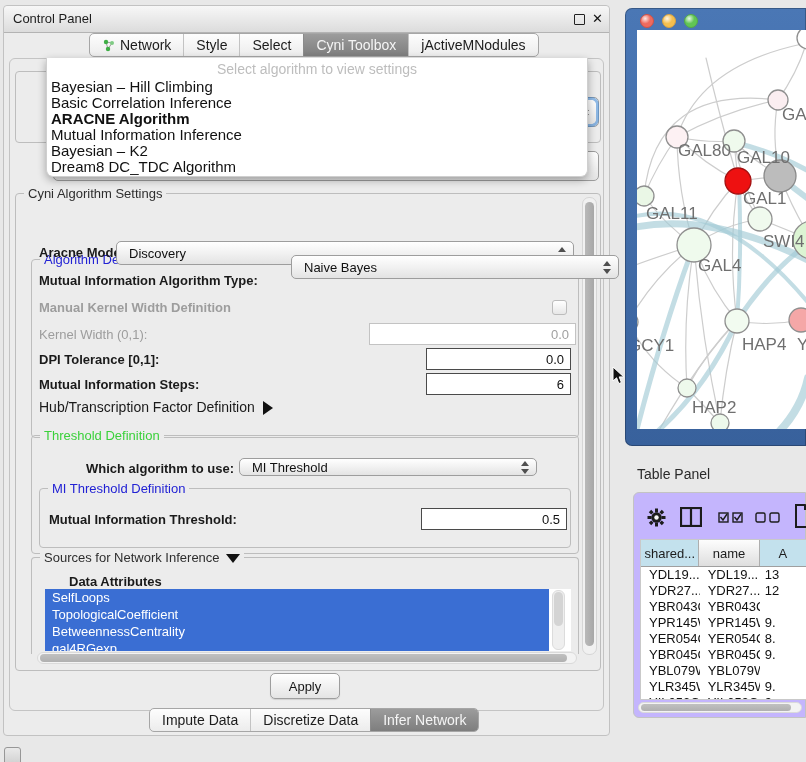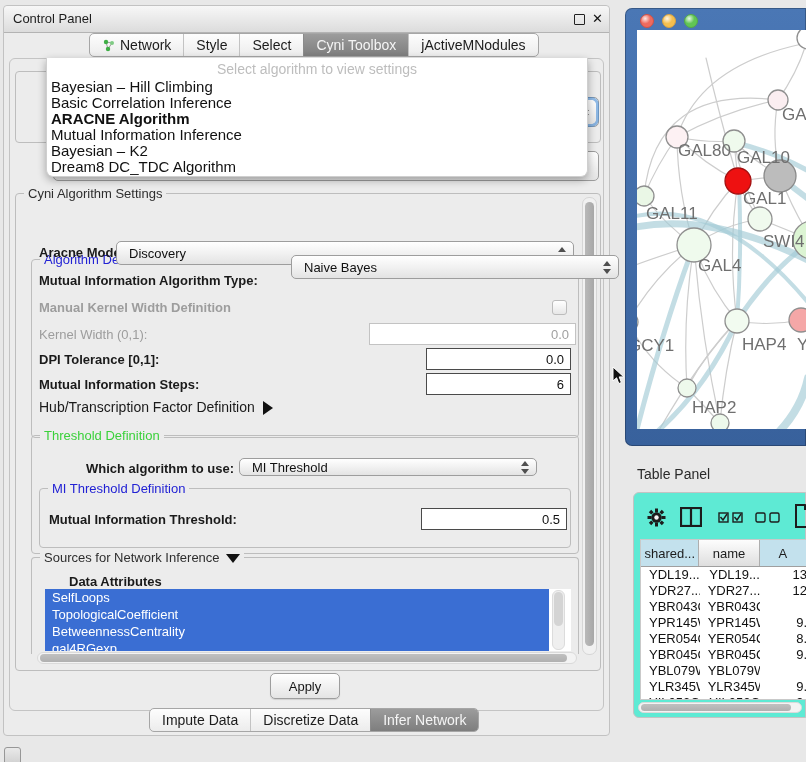--- a/index.html
+++ b/index.html
@@ -68,21 +68,21 @@
 
   .applybtn{position:absolute;left:266px;top:667px;width:68px;height:24px;border:1px solid #9e9e9e;border-radius:5px;background:linear-gradient(#ffffff,#e4e4e4);font-size:13px;color:#171717;display:flex;align-items:center;justify-content:center;box-shadow:0 1px 1px rgba(0,0,0,.12);}
 
   
   .netwin{position:absolute;left:625px;top:8px;width:181px;height:438px;background:linear-gradient(#4a77b5,#38619c);border-radius:7px 0 0 7px;box-shadow:inset 0 0 0 1px rgba(0,0,0,.25);}
   .light{position:absolute;top:6px;width:14px;height:14px;border-radius:50%;box-sizing:border-box;}
   .netcanvas{position:absolute;left:12px;top:22px;width:169px;height:399px;background:#fff;overflow:hidden;}
 
   
   .tp-title{position:absolute;left:637px;top:466px;font-size:14px;color:#2a2a2a;}
-  .tpanel{position:absolute;left:633px;top:492px;width:173px;height:226px;background:#5eead4;border:1px solid #c3c3c3;border-radius:6px 0 0 6px;box-sizing:border-box;text-align:right;}
+  .tpanel{position:absolute;left:633px;top:492px;width:173px;height:226px;background:#c4b5fd;border:1px solid #c3c3c3;border-radius:6px 0 0 6px;box-sizing:border-box;}
   .ttable{position:absolute;left:6px;top:46px;width:167px;height:161px;overflow:hidden;background:#fff;border:1px solid #c9c9c9;border-right:none;box-sizing:border-box;}
   .thead{display:flex;height:26px;border-bottom:1px solid #9f9f9f;}
   .thc{box-sizing:border-box;border-right:1px solid #aeaeae;font-size:13px;color:#1c1c1c;display:flex;align-items:center;justify-content:center;background:linear-gradient(#fdfdfd,#dedede);}
   .thc.hl{background:#c3e1ed;}
   .trow{display:flex;height:16px;}
   .tcell{box-sizing:border-box;font-size:13px;color:#111;line-height:16px;padding-left:8px;white-space:nowrap;overflow:hidden;}
 
   .minicon{position:absolute;left:4px;top:747px;width:15px;height:17px;border:1px solid #979797;border-radius:3px;background:linear-gradient(#e9e9e9,#cfcfcf);}
 
   .cursor{position:absolute;left:612px;top:366px;z-index:60;}

